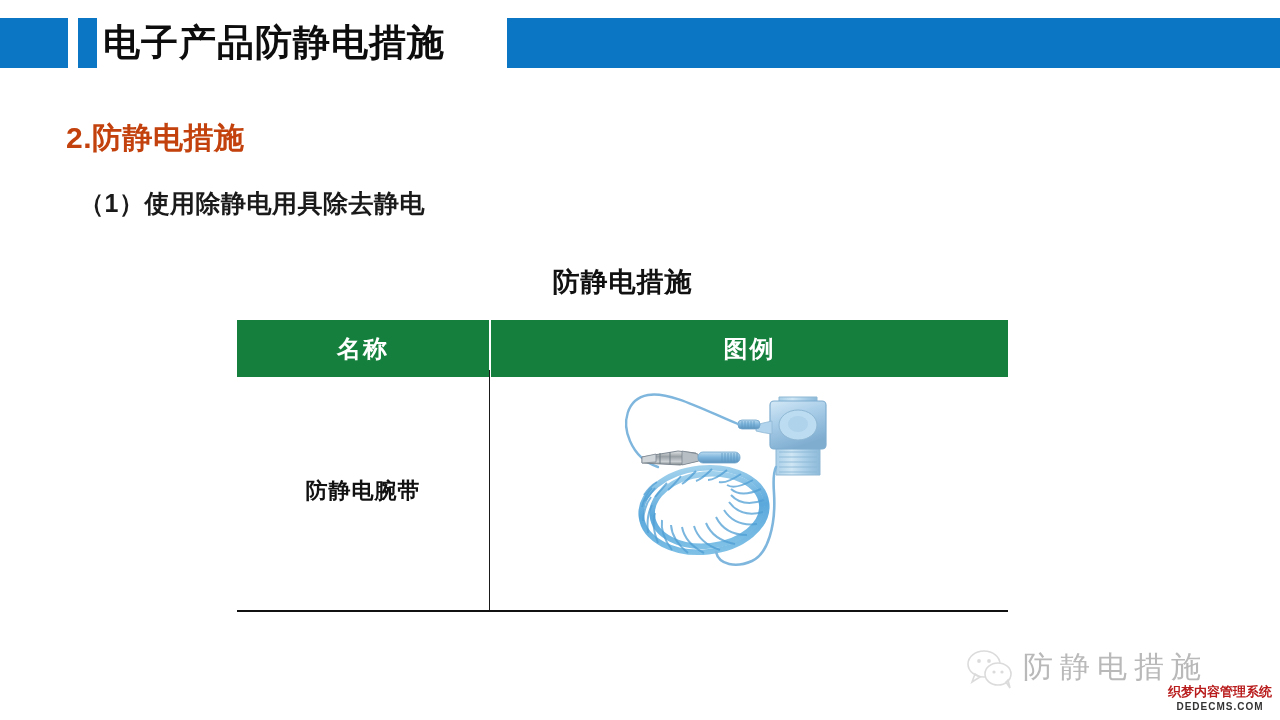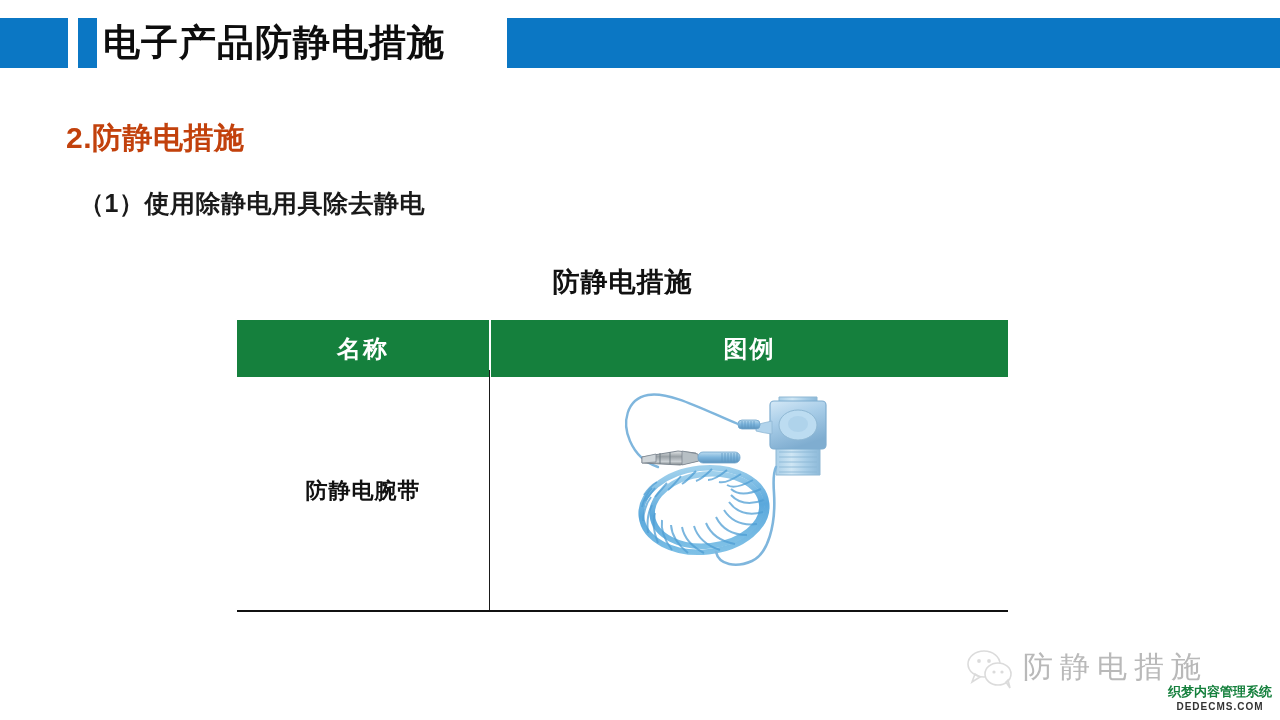--- a/index.html
+++ b/index.html
@@ -210,21 +210,21 @@
   .wm-dede {
     position: absolute;
     left: 195px;
     top: 40px;
     width: 120px;
     text-align: center;
   }
   .wm-dede-cn {
     font-size: 13px;
     font-weight: bold;
-    color: #15803d;
+    color: #b91c1c;
     letter-spacing: 0px;
     line-height: 14px;
     white-space: nowrap;
   }
   .wm-dede-en {
     font-size: 10px;
     font-weight: bold;
     color: #333333;
     letter-spacing: 1px;
     line-height: 15px;

